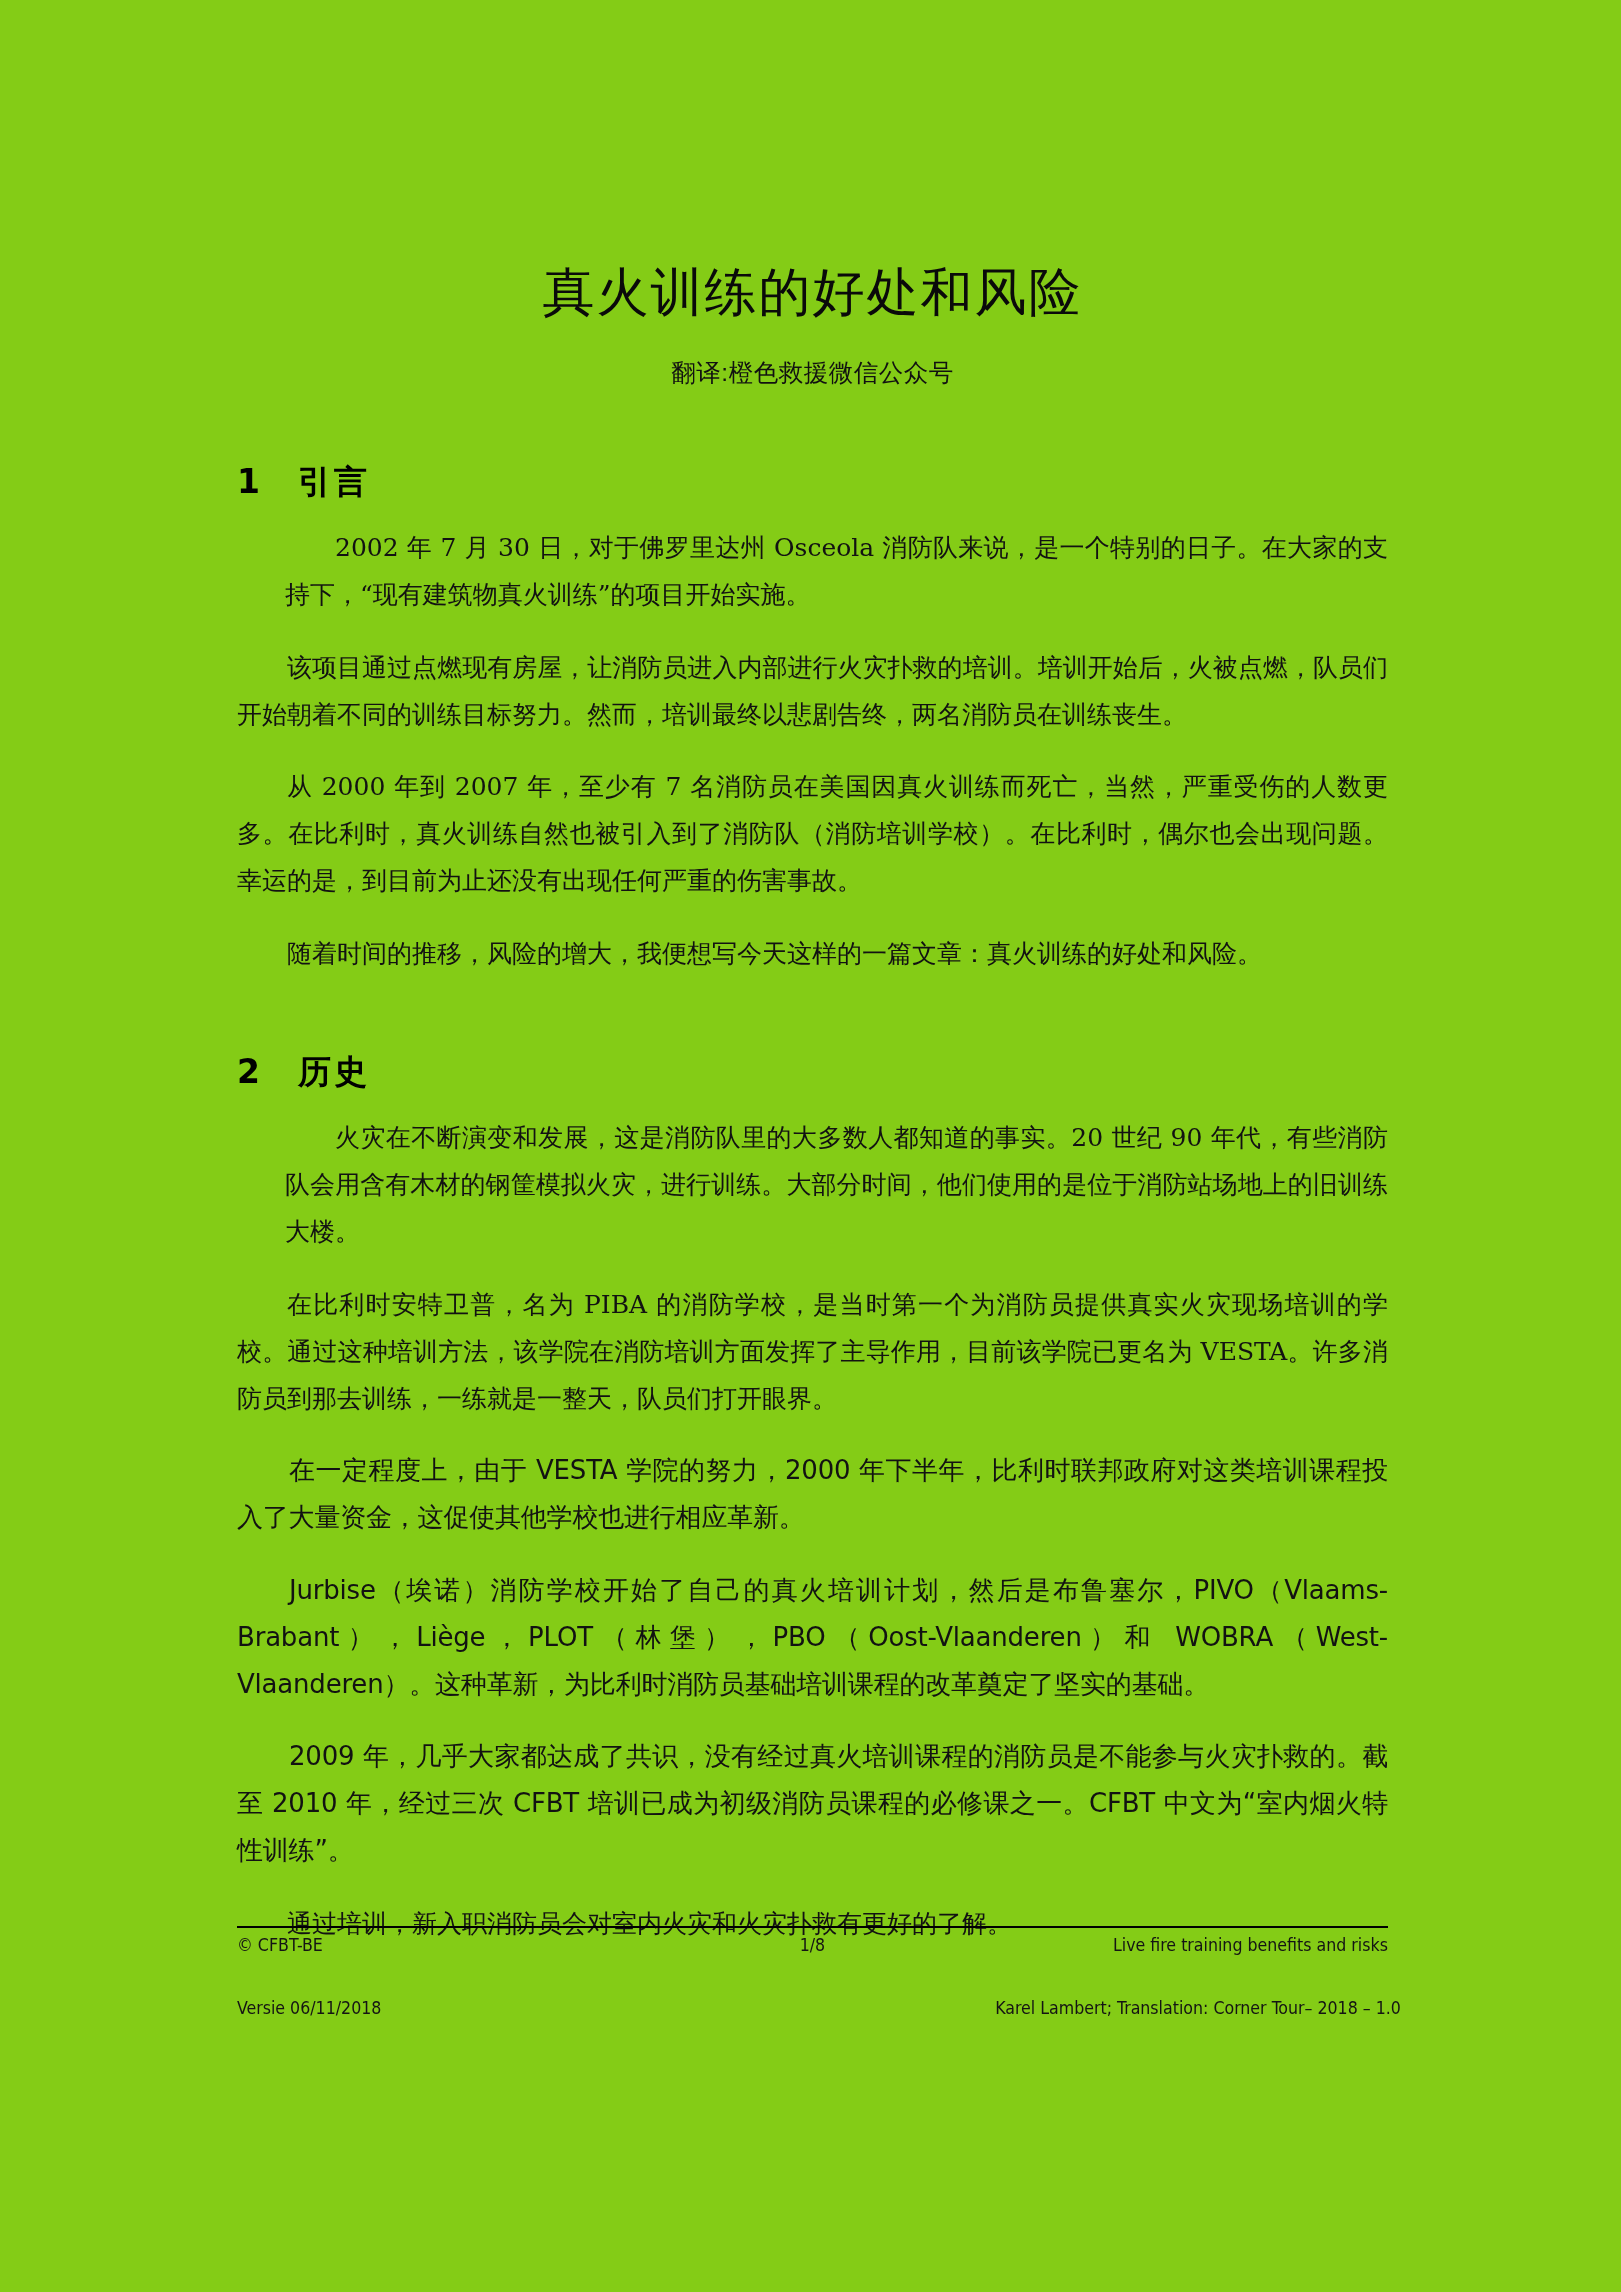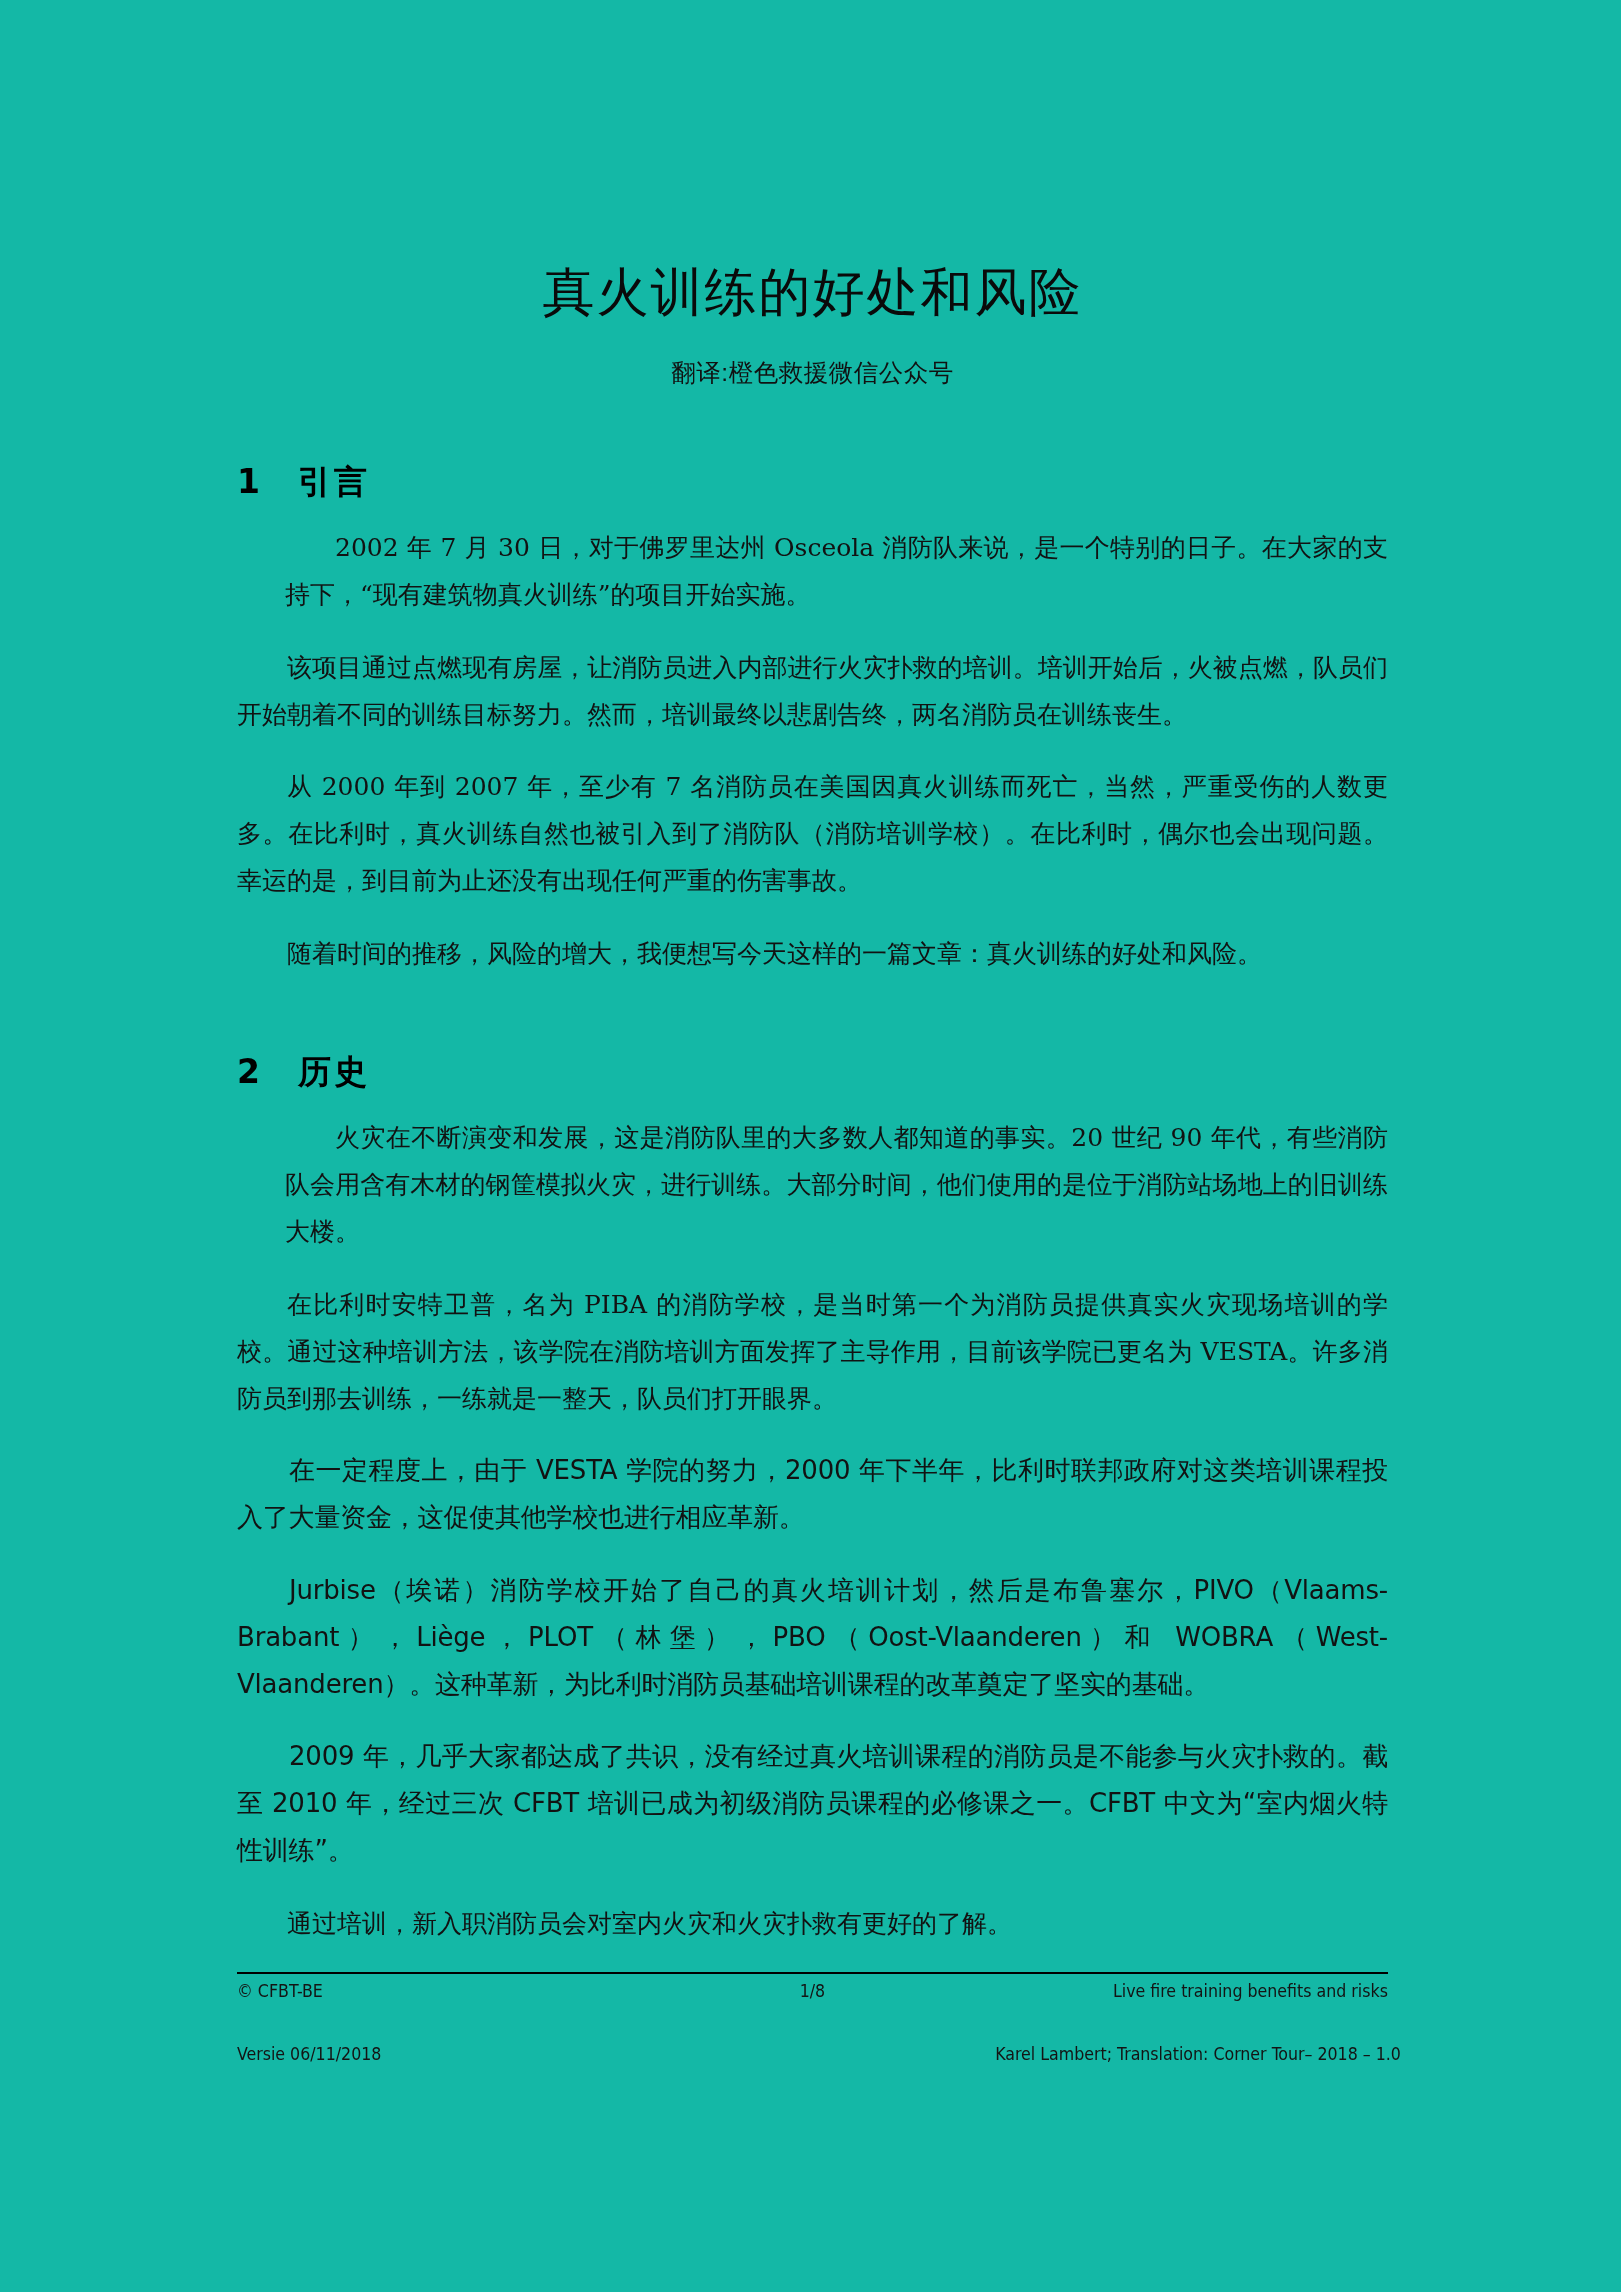--- a/index.html
+++ b/index.html
@@ -4,21 +4,21 @@
 <style>
   html, body {
     margin: 0;
     padding: 0;
     background: #ffffff;
   }
   .page {
     position: relative;
     width: 1621px;
     height: 2293px;
-    background: #14b8a6;
+    background: #84cc16;
     box-sizing: border-box;
     padding: 0;
     overflow: hidden;
     font-family: "Liberation Serif", "DejaVu Serif", serif;
     color: #111111;
   }
   .content {
     position: absolute;
     left: 237px;
     top: 0;
@@ -88,21 +88,21 @@
     font-family: "DejaVu Sans", "Liberation Sans", sans-serif;
     font-size: 26px;
     letter-spacing: -0.2px;
   }
   p.para.first-after-heading { padding-top: 19.6px; margin-left: 48px; }
 
   
   .footer {
     position: absolute;
     left: 237px;
-    top: 1972px;
+    top: 1926px;
     width: 1151px;
     font-family: "DejaVu Sans Condensed", "DejaVu Sans", "Liberation Sans", sans-serif;
     font-size: 17.6px;
     color: #141414;
   }
   .footer .rule {
     border: 0;
     border-top: 2px solid #000000;
     margin: 0 0 6.9px 0;
     width: 100%;

